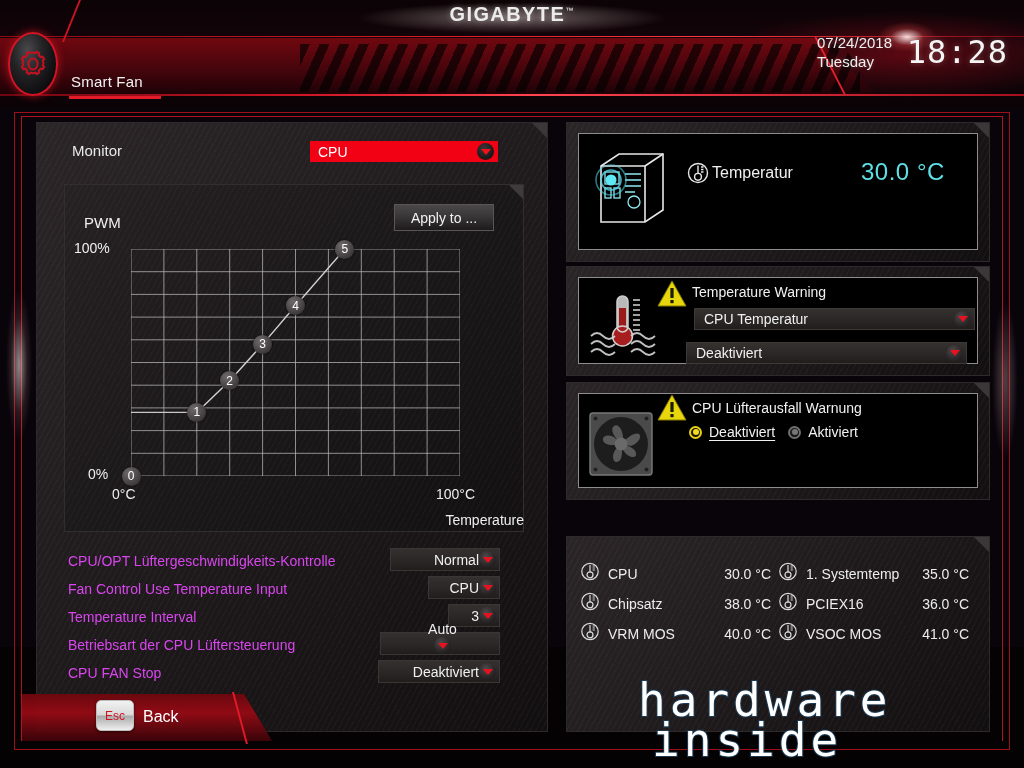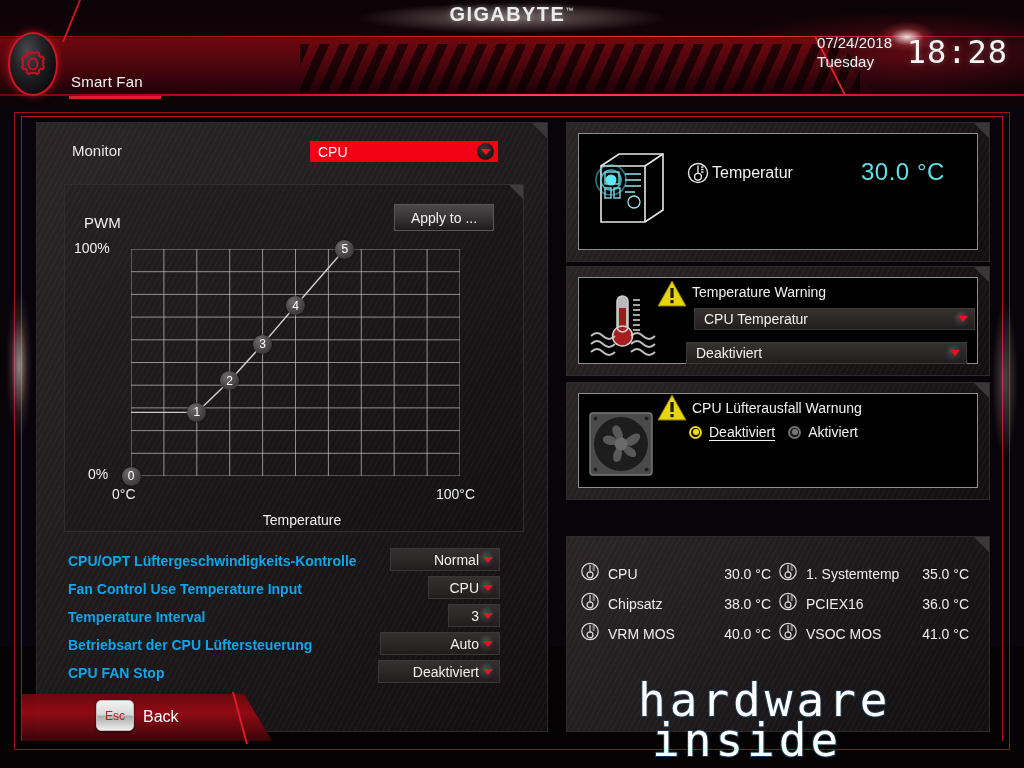--- a/index.html
+++ b/index.html
@@ -179,21 +179,21 @@
   }
   .caret.onred { background: radial-gradient(circle at 40% 32%, #3a3738 0%, #201d1e 55%, #0d0c0c 100%); }
   .caret.onred i { border-top-color: #f5101e; }
 
   
   .pwm-label { position: absolute; left: 84px; top: 214px; color: #efefef; font-size: 15px; }
   .y100 { position: absolute; left: 74px; top: 240px; color: #efefef; font-size: 14px; }
   .y0   { position: absolute; left: 88px; top: 466px; color: #efefef; font-size: 14px; }
   .x0   { position: absolute; left: 112px; top: 486px; color: #efefef; font-size: 14px; }
   .x100 { position: absolute; left: 436px; top: 486px; color: #efefef; font-size: 14px; }
-  .xtitle { position: absolute; left: 72px; top: 512px; width: 460px; text-align: center; color: #efefef; font-size: 14px; }
+  .xtitle { position: absolute; left: 64px; top: 512px; width: 460px; text-align: right; color: #efefef; font-size: 14px; }
 
   .btn-apply {
     position: absolute; left: 394px; top: 204px; width: 100px; height: 27px;
     background: linear-gradient(180deg,#4a4748 0%, #3a3738 45%, #1c1a1b 100%);
     border: 1px solid #5a5658;
     color: #f2f2f2; font-size: 14px;
     display: flex; align-items: center; justify-content: center;
   }
 
   #plot {
@@ -207,21 +207,21 @@
     color: #fff; font-size: 12px;
     display: flex; align-items: center; justify-content: center;
     box-shadow: 0 0 2px rgba(0,0,0,.9);
   }
 
   
   .setrow {
     position: absolute; left: 68px; width: 432px; height: 25px;
     display: flex; align-items: center;
   }
-  .setrow .lab { color: #0ea5e9; font-size: 14px; white-space: nowrap; font-weight: bold; }
+  .setrow .lab { color: #d946ef; font-size: 14px; white-space: nowrap; }
   .setrow .ctl {
     position: absolute; right: 0; top: 0; height: 23px;
     background: linear-gradient(180deg,#33302f 0%, #2a2726 55%, #201d1d 100%);
     border: 1px solid #3a3635;
     display: flex; align-items: center; justify-content: flex-end;
     padding: 0 3px 0 8px; gap: 0;
   }
   .setrow .ctl .v { color: #f0f0f0; font-size: 14px; white-space: nowrap; }
 
   
@@ -421,21 +421,21 @@
         <span class="lab">Temperature Interval</span>
         <div class="ctl" style="width: 52px;">
           <span class="v">3</span>
           <span class="caret">
             <i></i>
           </span>
         </div>
       </div>
       <div class="setrow" style="top: 632px;">
         <span class="lab">Betriebsart der CPU Lüftersteuerung</span>
-        <div class="ctl" style="width: 120px;">
+        <div class="ctl" style="width: 120px; flex-direction: column;">
           <span class="v">Auto</span>
           <span class="caret">
             <i></i>
           </span>
         </div>
       </div>
       <div class="setrow" style="top: 660px;">
         <span class="lab">CPU FAN Stop</span>
         <div class="ctl" style="width: 122px;">
           <span class="v">Deaktiviert</span>

